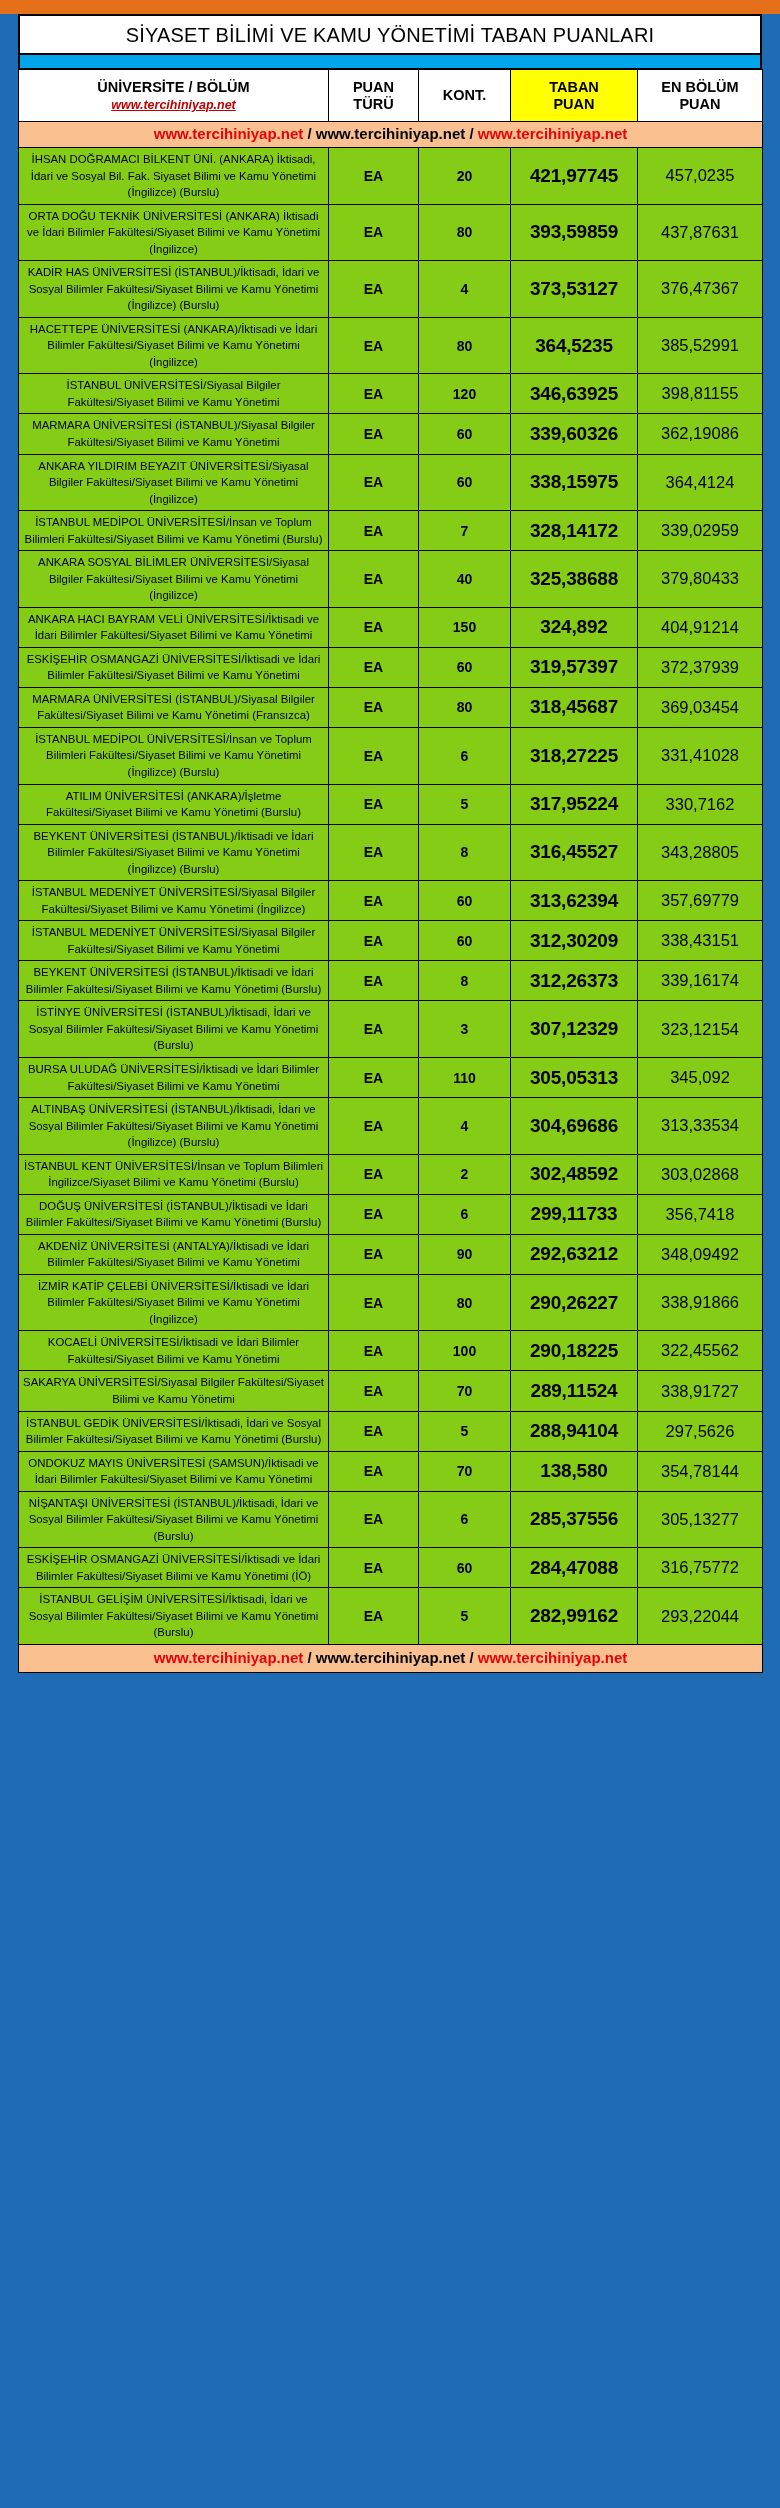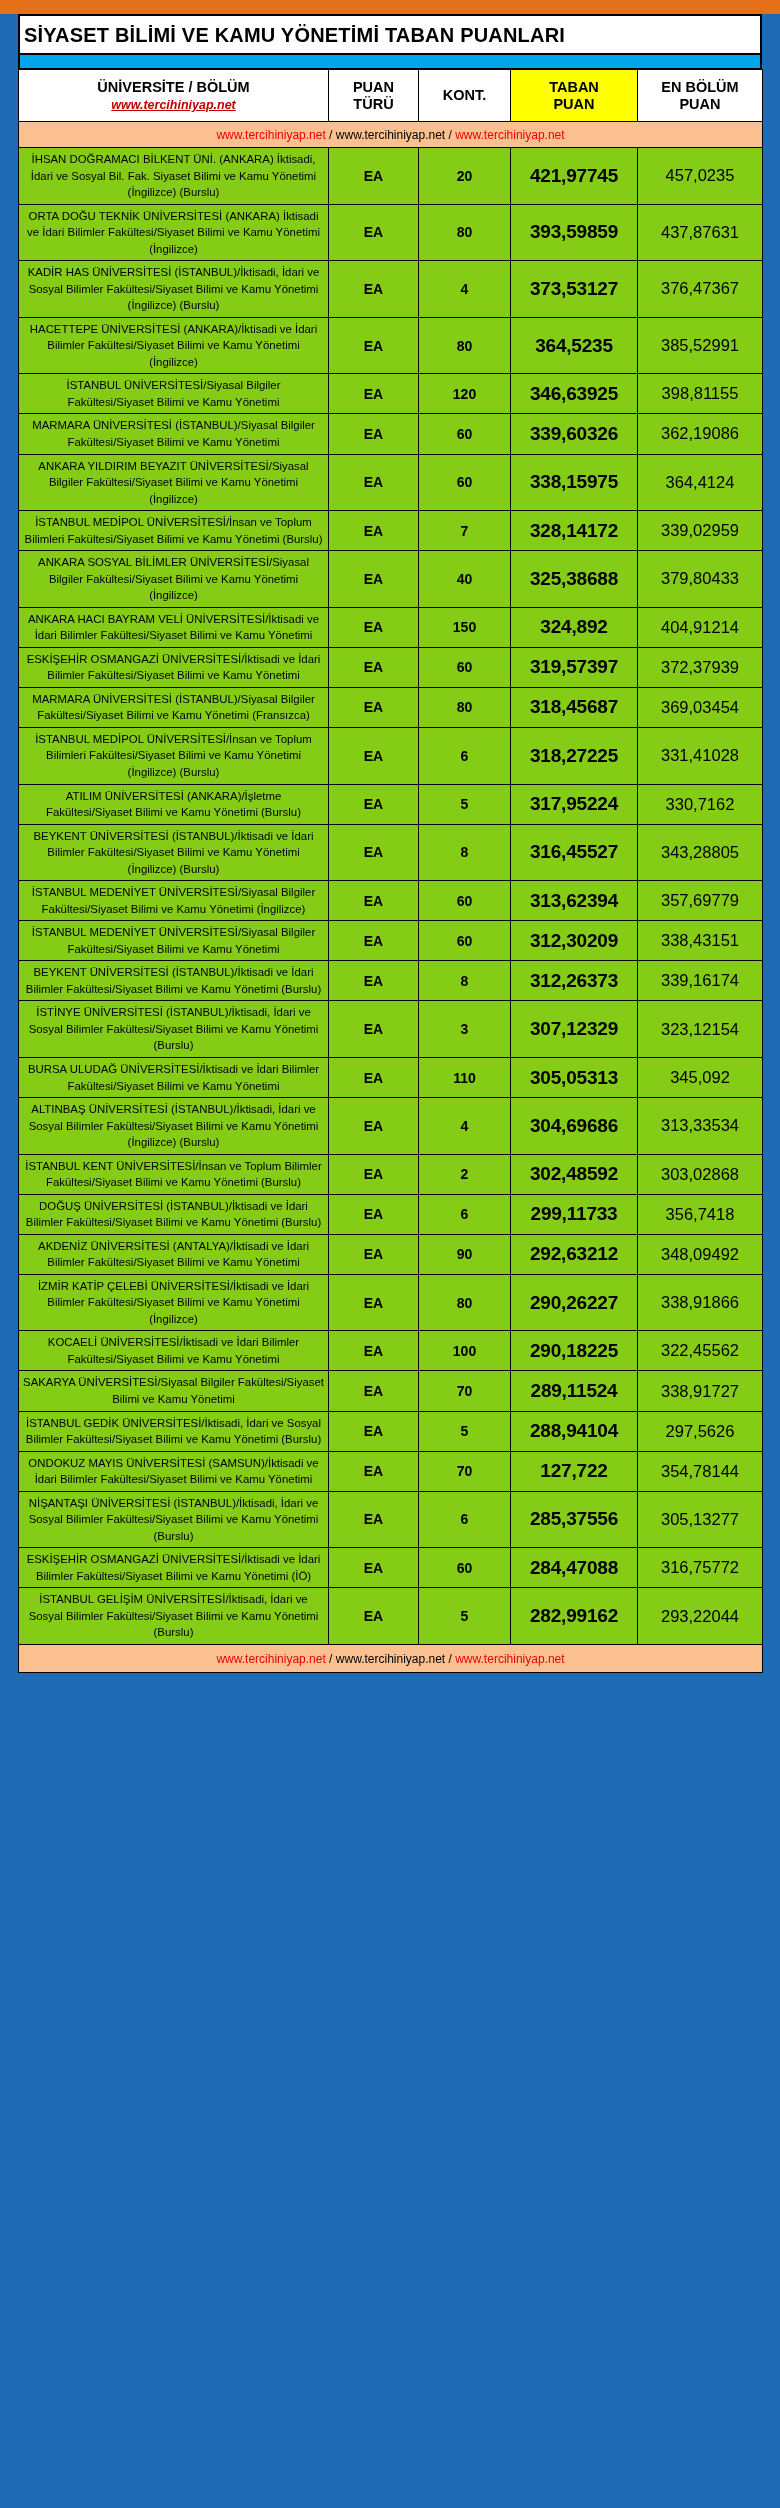--- a/index.html
+++ b/index.html
@@ -21,23 +21,23 @@
     width: 780px;
   }
   .inner {
     margin: 0 auto;
     width: 744px;
     padding: 0;
   }
   .title-bar {
     background: #ffffff;
     border: 2px solid #000;
-    text-align: left;
+    text-align: center;
     font-size: 20px;
-    font-weight: bold;
+    font-weight: normal;
     letter-spacing: .2px;
     padding: 8px 4px 7px;
     color: #000;
     line-height: 1.1;
   }
   .cyan-strip {
     background: #00a6eb;
     height: 14px;
     border-left: 2px solid #000;
     border-right: 2px solid #000;
@@ -80,22 +80,22 @@
     text-decoration: underline;
     margin-top: 2px;
   }
   tr.banner td {
     background: #fac090;
     text-align: center;
     padding: 3px 0 4px;
     border: 1.5px solid #000;
   }
   .banner-text {
-    font-size: 12px;
-    font-weight: normal;
+    font-size: 15px;
+    font-weight: bold;
     color: #000;
     white-space: nowrap;
   }
   .banner-text .red { color: #e8000d; }
   .banner-text .sep { color: #000; }
 
   td.univ {
     text-align: center;
     font-size: 11.4px;
     font-weight: normal;
@@ -312,21 +312,21 @@
             <td class="enyuk">345,092</td>
           </tr>
           <tr>
             <td class="univ">ALTINBAŞ ÜNİVERSİTESİ (İSTANBUL)/İktisadi, İdari ve Sosyal Bilimler Fakültesi/Siyaset Bilimi ve Kamu Yönetimi (İngilizce) (Burslu)</td>
             <td class="tur">EA</td>
             <td class="kont">4</td>
             <td class="taban">304,69686</td>
             <td class="enyuk">313,33534</td>
           </tr>
           <tr>
-            <td class="univ">İSTANBUL KENT ÜNİVERSİTESİ/İnsan ve Toplum Bilimler Fakültesi/Siyaset Bilimi ve Kamu Yönetimi (Burslu)</td>
+            <td class="univ">İSTANBUL KENT ÜNİVERSİTESİ/İnsan ve Toplum Bilimleri İngilizce/Siyaset Bilimi ve Kamu Yönetimi (Burslu)</td>
             <td class="tur">EA</td>
             <td class="kont">2</td>
             <td class="taban">302,48592</td>
             <td class="enyuk">303,02868</td>
           </tr>
           <tr>
             <td class="univ">DOĞUŞ ÜNİVERSİTESİ (İSTANBUL)/İktisadi ve İdari Bilimler Fakültesi/Siyaset Bilimi ve Kamu Yönetimi (Burslu)</td>
             <td class="tur">EA</td>
             <td class="kont">6</td>
             <td class="taban">299,11733</td>
@@ -364,21 +364,21 @@
             <td class="univ">İSTANBUL GEDİK ÜNİVERSİTESİ/İktisadi, İdari ve Sosyal Bilimler Fakültesi/Siyaset Bilimi ve Kamu Yönetimi (Burslu)</td>
             <td class="tur">EA</td>
             <td class="kont">5</td>
             <td class="taban">288,94104</td>
             <td class="enyuk">297,5626</td>
           </tr>
           <tr>
             <td class="univ">ONDOKUZ MAYIS ÜNİVERSİTESİ (SAMSUN)/İktisadi ve İdari Bilimler Fakültesi/Siyaset Bilimi ve Kamu Yönetimi</td>
             <td class="tur">EA</td>
             <td class="kont">70</td>
-            <td class="taban">127,722</td>
+            <td class="taban">138,580</td>
             <td class="enyuk">354,78144</td>
           </tr>
           <tr>
             <td class="univ">NİŞANTAŞI ÜNİVERSİTESİ (İSTANBUL)/İktisadi, İdari ve Sosyal Bilimler Fakültesi/Siyaset Bilimi ve Kamu Yönetimi (Burslu)</td>
             <td class="tur">EA</td>
             <td class="kont">6</td>
             <td class="taban">285,37556</td>
             <td class="enyuk">305,13277</td>
           </tr>
           <tr>

